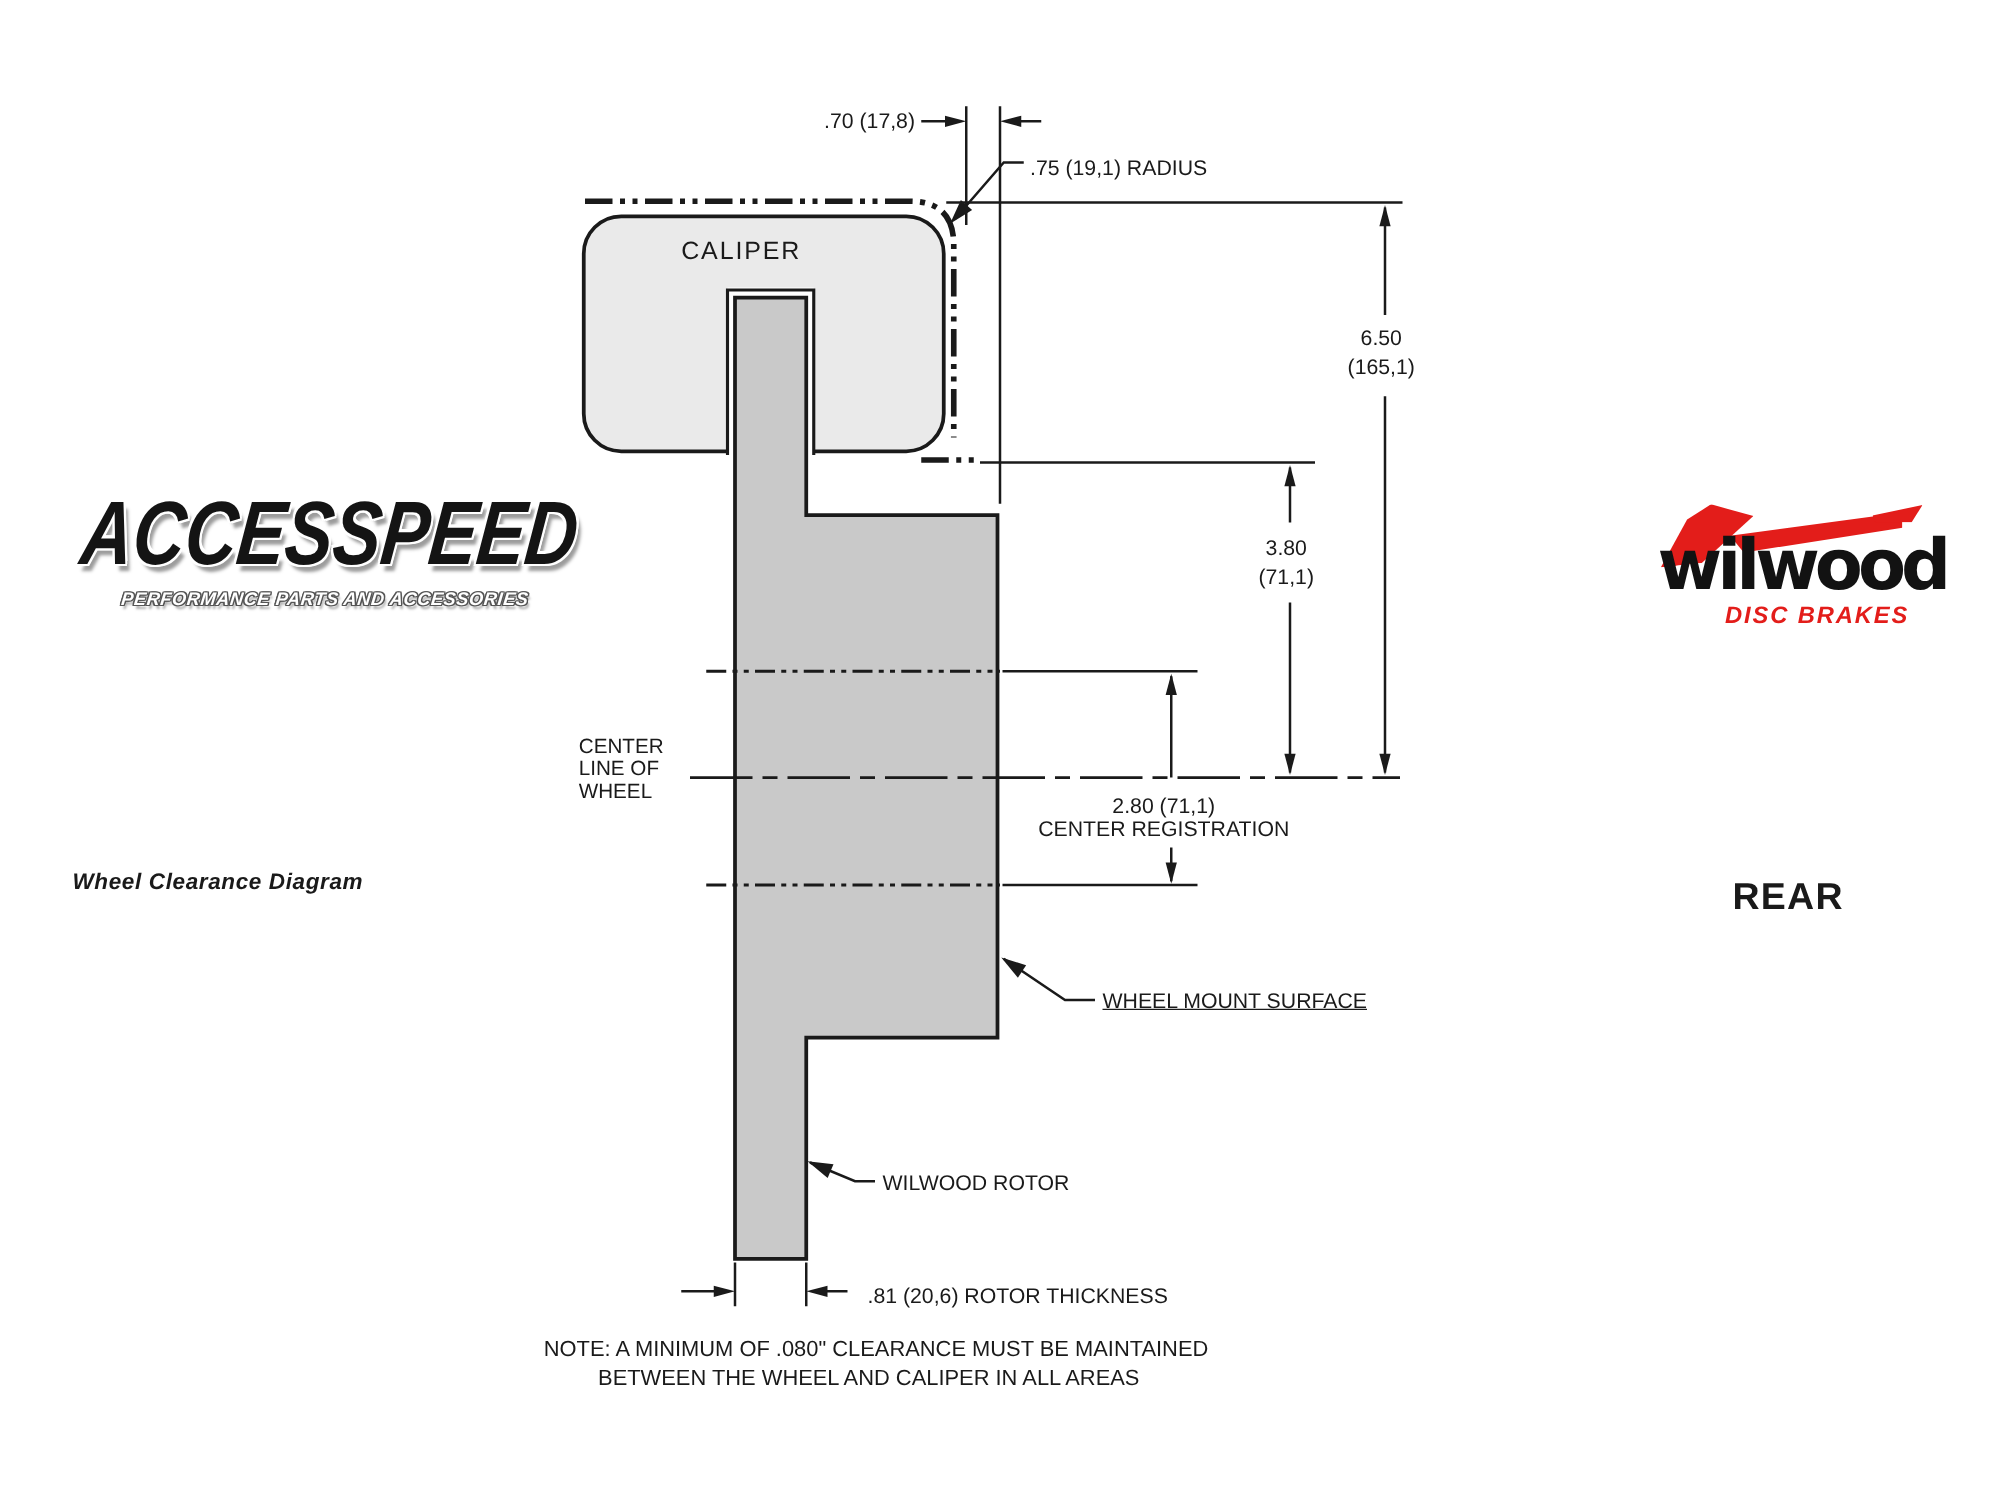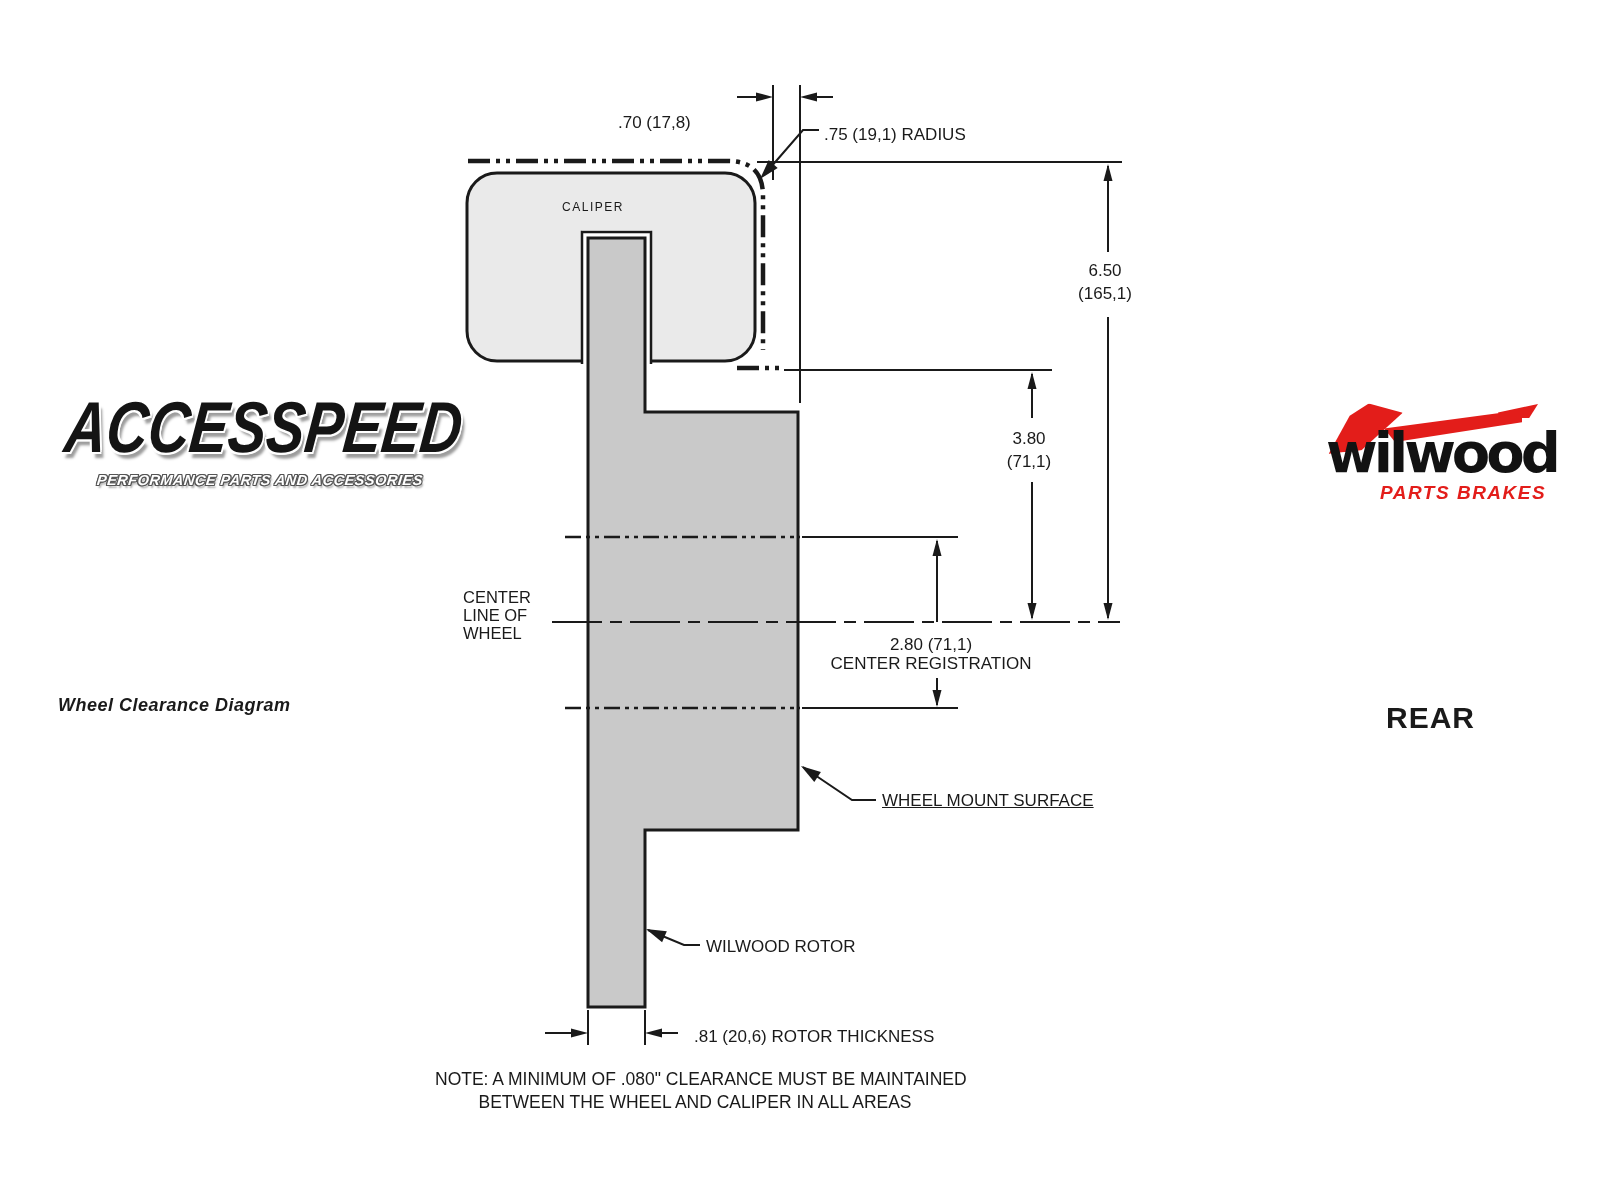--- a/index.html
+++ b/index.html
@@ -1,21 +1,21 @@
 <!DOCTYPE html>
 <html><head>
 <meta charset="utf-8">
 <style>
   html,body{margin:0;padding:0;background:#fff;}
   .stage{position:relative;width:1600px;height:1200px;background:#ffffff;overflow:hidden;
          font-family:"Liberation Sans",sans-serif;color:#1a1a1a;}
   .stage svg{position:absolute;left:0;top:0;}
   .lbl{position:absolute;font-size:17px;line-height:1.2;white-space:nowrap;}
-  .caliper-lbl{left:528px;top:200px;width:130px;text-align:center;font-size:12px;letter-spacing:1.5px;}
-  .dim70{left:618px;top:87px;width:114px;margin-top:26px;}
+  .caliper-lbl{left:528px;top:189px;width:130px;text-align:center;font-size:20px;letter-spacing:1.5px;}
+  .dim70{left:618px;top:87px;width:114px;text-align:right;}
   .radius-lbl{left:824px;top:125px;text-align:right;}
   .dim650{left:1046px;top:260px;width:118px;text-align:center;line-height:22.5px;}
   .dim380{left:970px;top:428px;width:118px;text-align:center;line-height:22.5px;}
   .cl-lbl{left:463px;top:588px;font-size:16.5px;line-height:18px;}
   .dim280{left:793px;top:636px;width:276px;text-align:center;line-height:18.5px;}
   .wms-lbl{left:882px;top:791px;text-decoration:underline;}
   .rotor-lbl{left:706px;top:937px;}
   .dim81{left:694px;top:1027px;}
   .note{left:435px;top:1068px;width:520px;text-align:center;font-size:17.5px;line-height:22.5px;}
   .title{left:58px;top:695px;font-size:18px;font-weight:bold;font-style:italic;letter-spacing:.5px;}
@@ -163,16 +163,16 @@
   <div class="as-logo">
     <div class="as-main">ACCESSPEED</div>
     <div class="as-sub">PERFORMANCE PARTS AND ACCESSORIES</div>
   </div>
 
   <div class="ww-logo">
     <div class="ww-swoosh1"></div>
     <div class="ww-swoosh2"></div>
     <div class="ww-swoosh3"></div>
     <div class="ww-word">wilwood</div>
-    <div class="ww-sub">PARTS BRAKES</div>
+    <div class="ww-sub">DISC BRAKES</div>
   </div>
 
 </div>
 
 </body></html>

